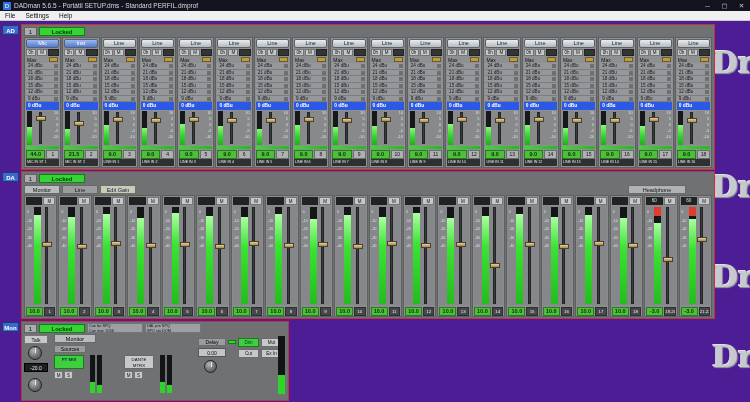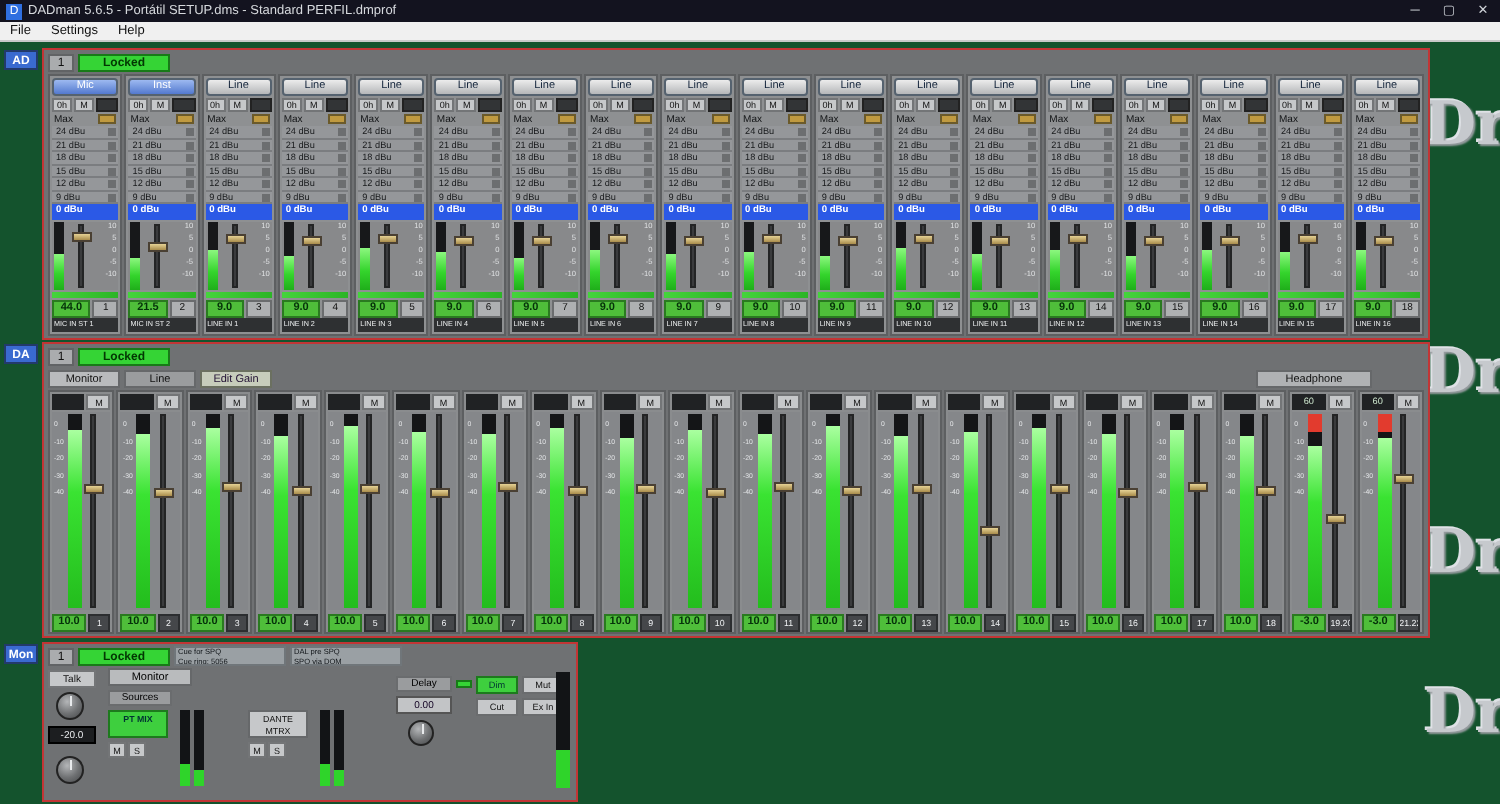--- a/index.html
+++ b/index.html
@@ -10,21 +10,21 @@
 .titlebar{position:absolute;top:0;left:0;right:0;height:11px;background:#13131f;display:flex;align-items:center;color:#d6d9dd;}
 .app-icon{width:8px;height:8px;background:#2f6fe0;color:#fff;font-size:6px;line-height:8px;text-align:center;margin:0 3px;flex:0 0 8px;}
 .title{font-size:6.5px;white-space:nowrap;}
 .win-controls{margin-left:auto;display:flex;height:11px;}
 .win-controls span{width:17px;text-align:center;font-size:6.5px;line-height:11px;color:#cfd3d8;}
 
 
 .menubar{position:absolute;top:11px;left:0;right:0;height:10px;background:#f0f0f0;display:flex;align-items:center;font-size:6.5px;color:#111;border-bottom:1px solid #c9c9c9;}
 .menubar span{padding:0 5px;}
 
-.desktop{position:absolute;top:21px;left:0;right:0;bottom:0;background:#14532d;}
+.desktop{position:absolute;top:21px;left:0;right:0;bottom:0;background:#4c1d95;}
 
 
 .wm{position:absolute;font-family:"DejaVu Serif",serif;font-size:30px;font-weight:bold;color:#c6c9cd;text-shadow:1px 1px 1px #999da1,-1px -1px 0 #dfe2e6;}
 
 
 .tag{position:absolute;left:2px;width:17px;height:10px;background:#3a6ad0;color:#fff;font-size:6px;font-weight:bold;text-align:center;line-height:10px;border:1px solid #223a6a;}
 
 
 .section{position:absolute;border:1px solid #c23535;background:#6f7173;overflow:hidden;}
 #ad-box{left:21px;top:3px;width:694px;height:146px;}

